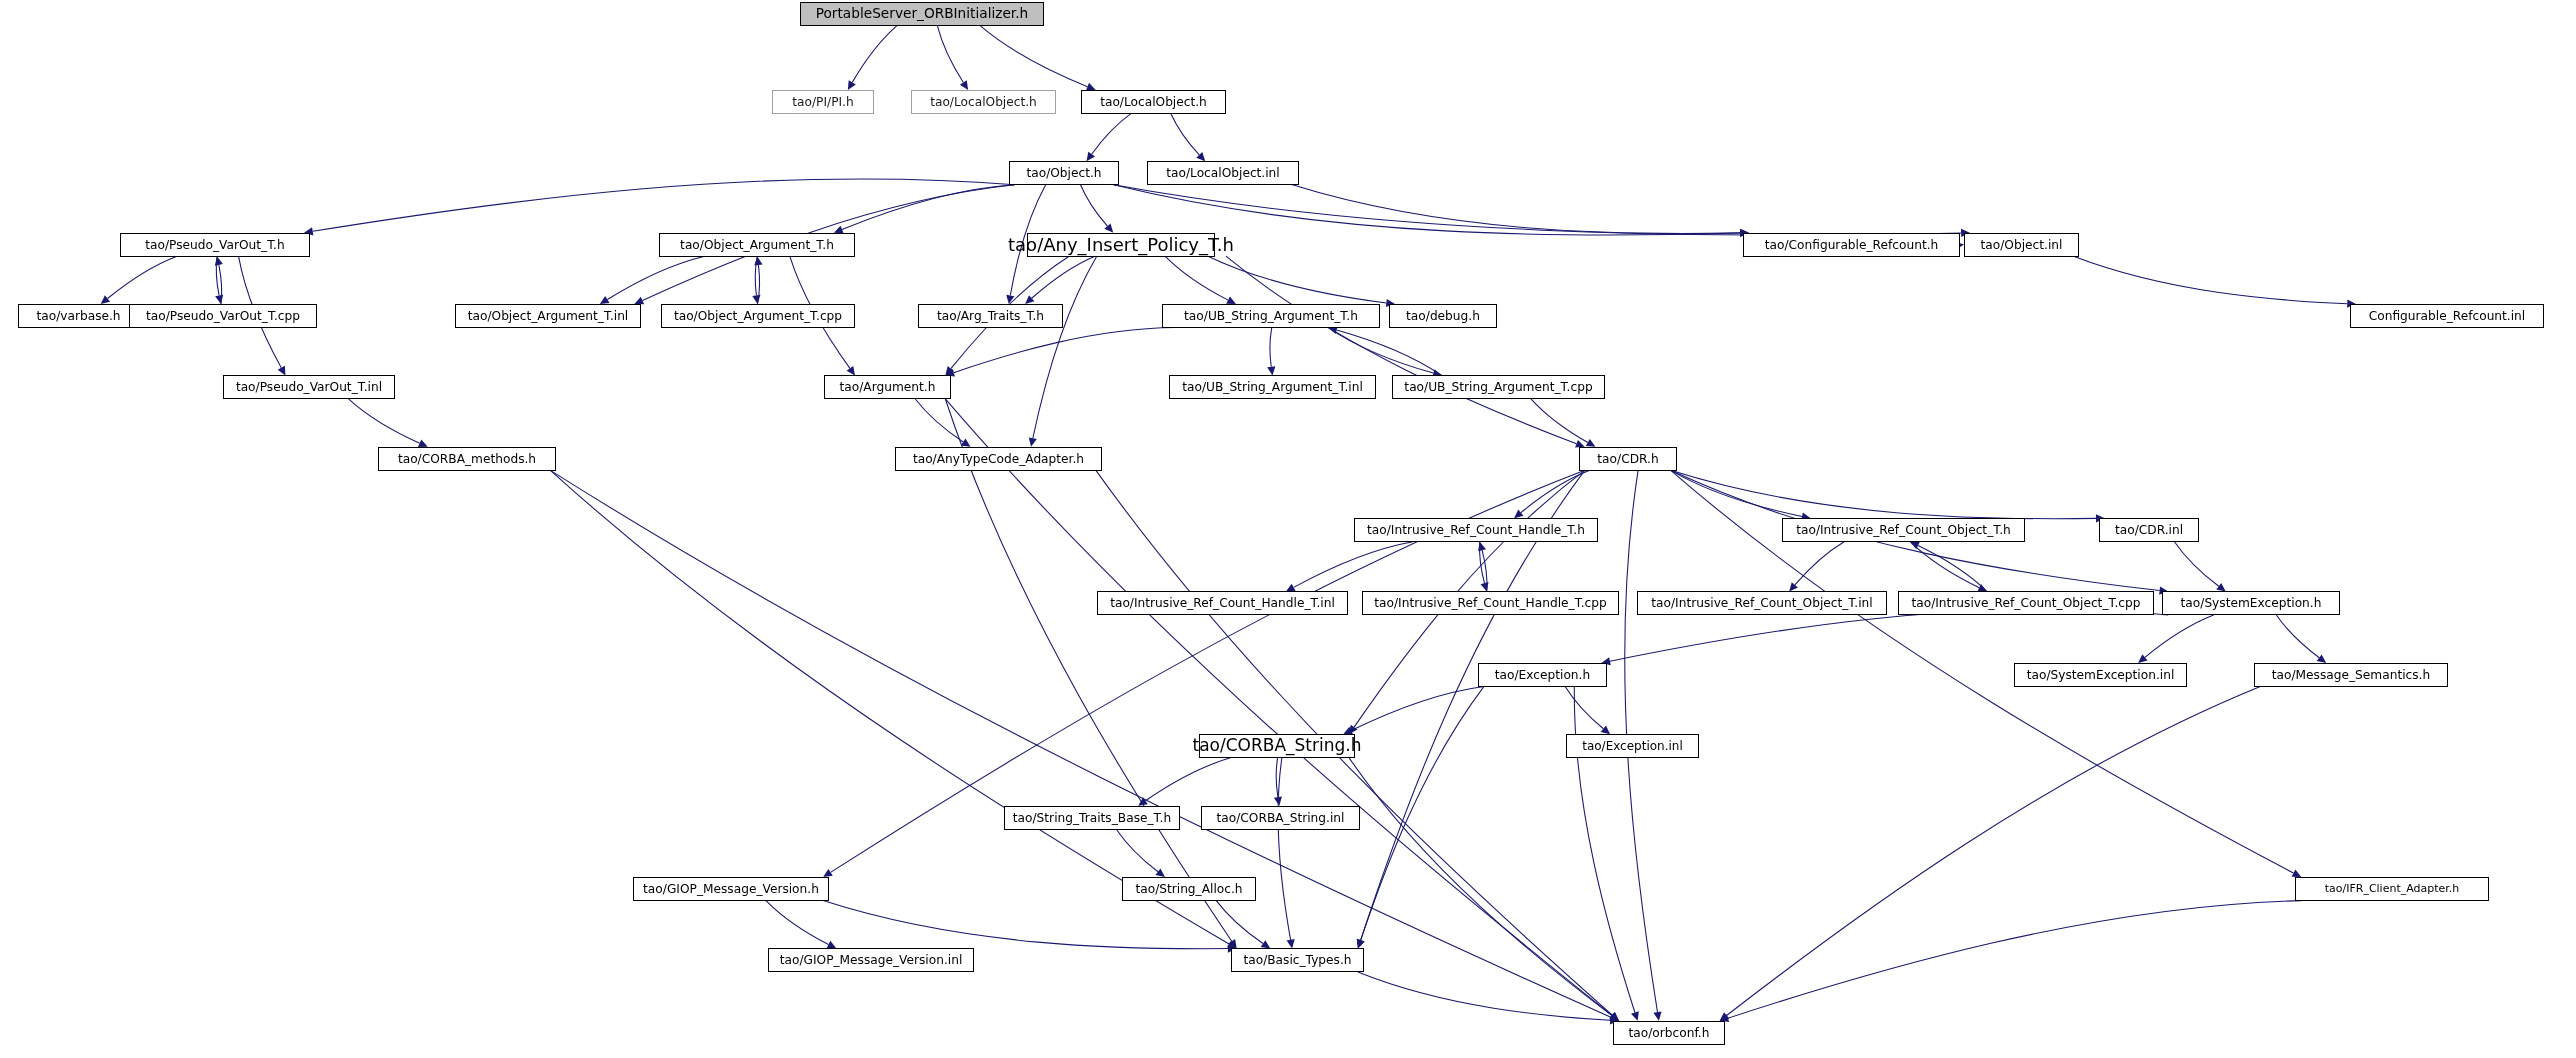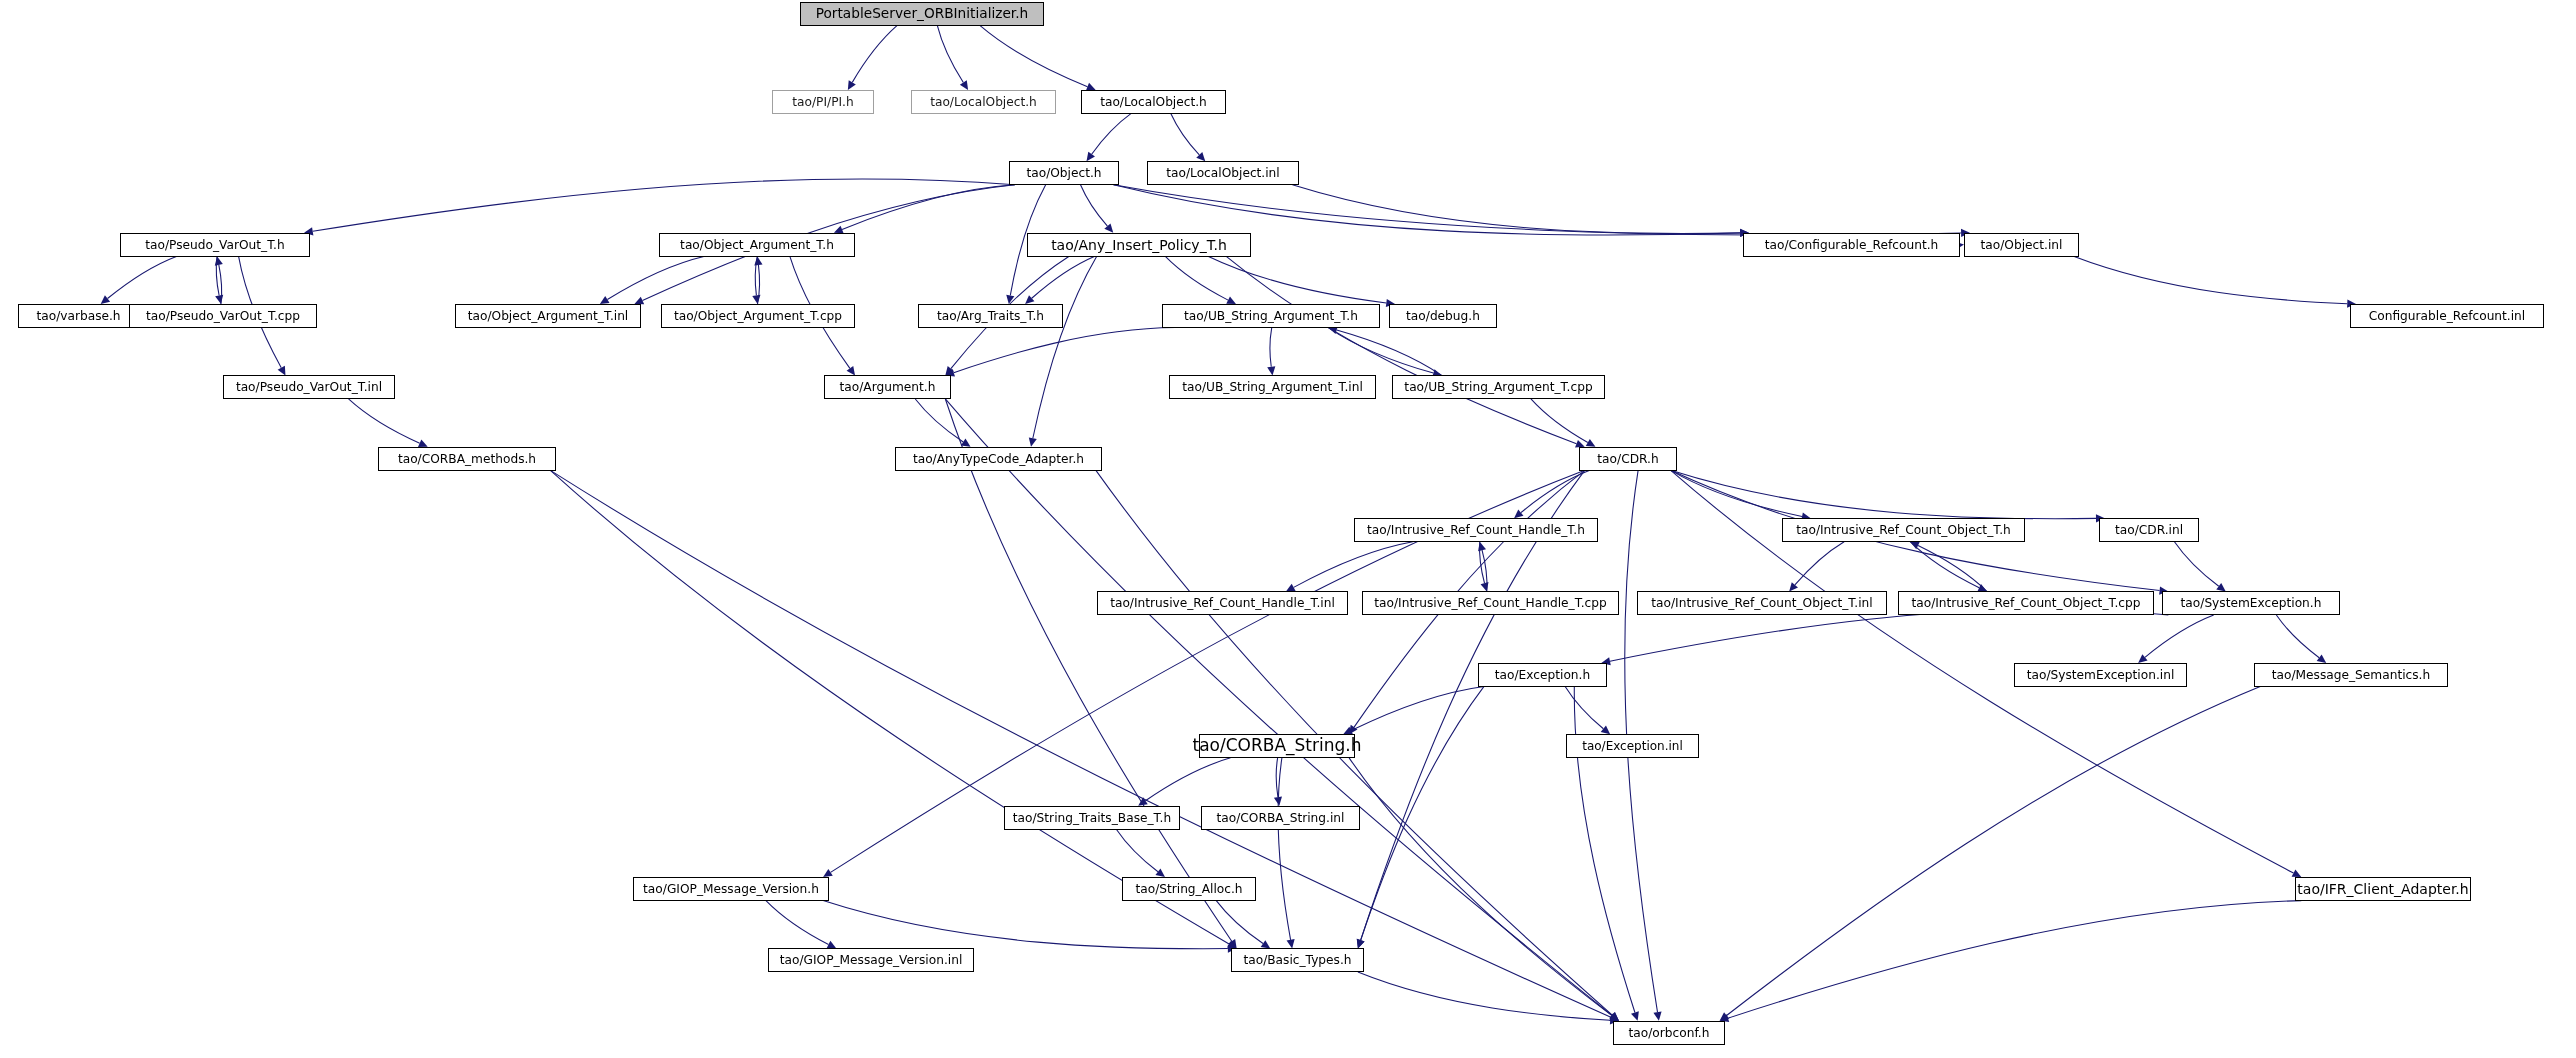--- a/index.html
+++ b/index.html
@@ -199,21 +199,21 @@
       </div>
       <div class="node" style="left: 1147px; top: 161px; width: 152px; height: 23.5px; font-size: 12.2px;">
         <span class="lbl">tao/LocalObject.inl</span>
       </div>
       <div class="node" style="left: 120px; top: 233px; width: 190px; height: 23.5px; font-size: 12.2px;">
         <span class="lbl">tao/Pseudo_VarOut_T.h</span>
       </div>
       <div class="node" style="left: 659px; top: 233px; width: 196px; height: 23.5px; font-size: 12.2px;">
         <span class="lbl">tao/Object_Argument_T.h</span>
       </div>
-      <div class="node" style="left: 1027px; top: 233px; width: 224px; height: 23.5px; font-size: 14px;">
+      <div class="node" style="left: 1027px; top: 233px; width: 188px; height: 23.5px; font-size: 18px;">
         <span class="lbl">tao/Any_Insert_Policy_T.h</span>
       </div>
       <div class="node" style="left: 1743px; top: 233px; width: 217px; height: 23.5px; font-size: 12.2px;">
         <span class="lbl">tao/Configurable_Refcount.h</span>
       </div>
       <div class="node" style="left: 1964px; top: 233px; width: 115px; height: 23.5px; font-size: 12.2px; text-align: right;">
         <span class="lbl">tao/Object.inl</span>
       </div>
       <div class="node" style="left: 18px; top: 304px; width: 121px; height: 23.5px; font-size: 12.2px;">
         <span class="lbl">tao/varbase.h</span>
@@ -304,21 +304,21 @@
       </div>
       <div class="node" style="left: 1201px; top: 806px; width: 159px; height: 23.5px; font-size: 12.2px;">
         <span class="lbl">tao/CORBA_String.inl</span>
       </div>
       <div class="node" style="left: 633px; top: 877px; width: 196px; height: 23.5px; font-size: 12.2px;">
         <span class="lbl">tao/GIOP_Message_Version.h</span>
       </div>
       <div class="node" style="left: 1122px; top: 877px; width: 134px; height: 23.5px; font-size: 12.2px;">
         <span class="lbl">tao/String_Alloc.h</span>
       </div>
-      <div class="node" style="left: 2295px; top: 877px; width: 176px; height: 23.5px; font-size: 14px;">
+      <div class="node" style="left: 2295px; top: 877px; width: 194px; height: 23.5px; font-size: 11px;">
         <span class="lbl">tao/IFR_Client_Adapter.h</span>
       </div>
       <div class="node" style="left: 768px; top: 948px; width: 206px; height: 23.5px; font-size: 12.2px;">
         <span class="lbl">tao/GIOP_Message_Version.inl</span>
       </div>
       <div class="node" style="left: 1231px; top: 948px; width: 133px; height: 23.5px; font-size: 12.2px;">
         <span class="lbl">tao/Basic_Types.h</span>
       </div>
       <div class="node" style="left: 1613px; top: 1021px; width: 112px; height: 23.5px; font-size: 12.2px;">
         <span class="lbl">tao/orbconf.h</span>

